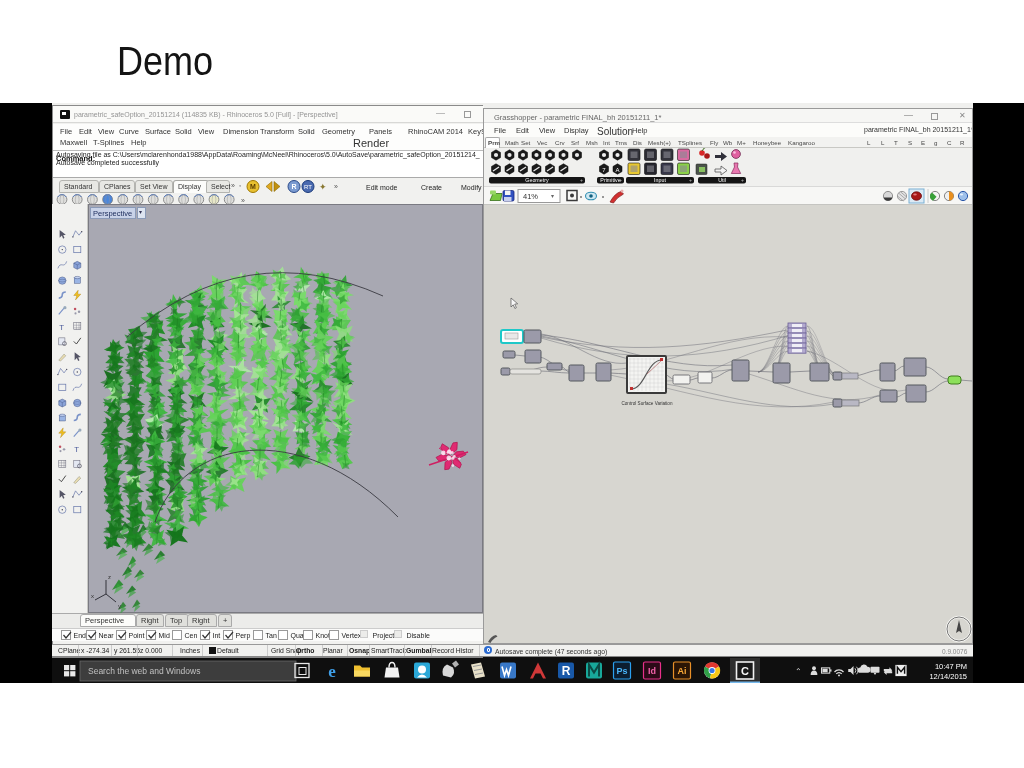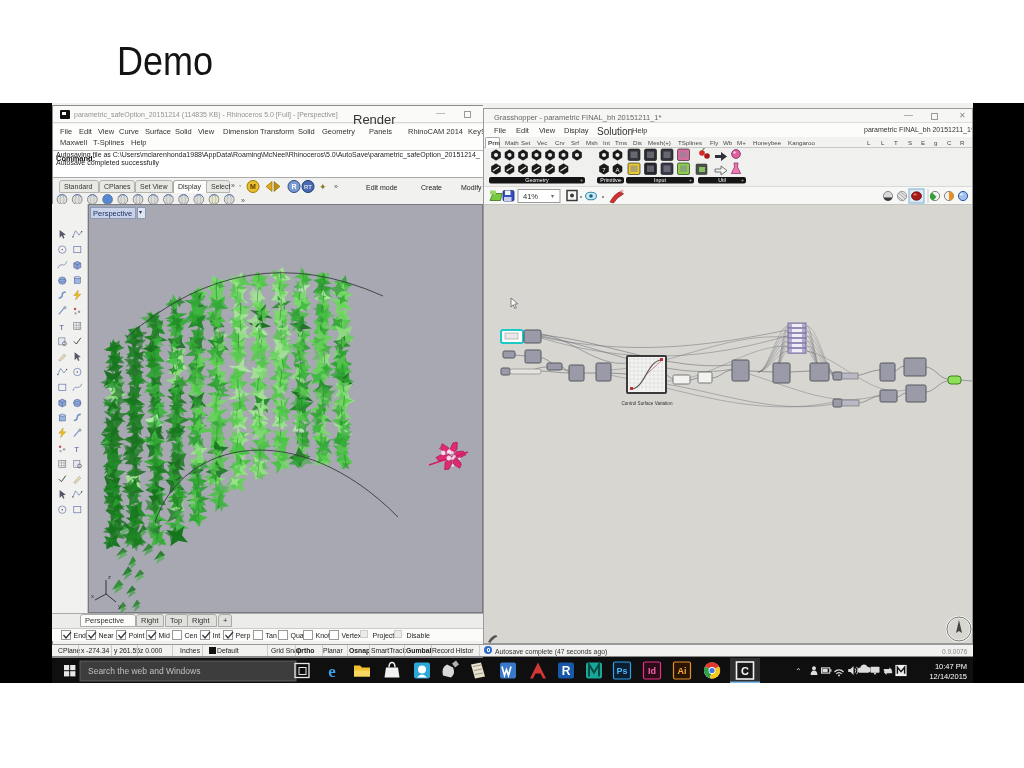--- a/index.html
+++ b/index.html
@@ -22,21 +22,21 @@
 <div class="t" style="left:26px;top:21px;font-size:7.5px;color:#333">Edit</div>
 <div class="t" style="left:45px;top:21px;font-size:7.5px;color:#333">View</div>
 <div class="t" style="left:66px;top:21px;font-size:7.5px;color:#333">Curve</div>
 <div class="t" style="left:92px;top:21px;font-size:7.5px;color:#333">Surface</div>
 <div class="t" style="left:122px;top:21px;font-size:7.5px;color:#333">Solid</div>
 <div class="t" style="left:145px;top:21px;font-size:7.5px;color:#333">View</div>
 <div class="t" style="left:170px;top:21px;font-size:7.5px;color:#333">Dimension</div>
 <div class="t" style="left:207px;top:21px;font-size:7.5px;color:#333">Transform</div>
 <div class="t" style="left:245px;top:21px;font-size:7.5px;color:#333">Solid</div>
 <div class="t" style="left:269px;top:21px;font-size:7.5px;color:#333">Geometry</div>
-<div class="t" style="left:300px;top:6px;font-size:13px;color:#333">Render</div>
+<div class="t" style="left:300px;top:31px;font-size:11px;color:#333">Render</div>
 <div class="t" style="left:316px;top:21px;font-size:7.5px;color:#333">Panels</div>
 <div class="t" style="left:355px;top:21px;font-size:7.5px;color:#333">RhinoCAM 2014</div>
 <div class="t" style="left:415px;top:21px;font-size:7.5px;color:#333">KeyS</div>
 <div class="t" style="left:7px;top:32px;font-size:7.5px;color:#333">Maxwell</div>
 <div class="t" style="left:40px;top:32px;font-size:7.5px;color:#333">T-Splines</div>
 <div class="t" style="left:78px;top:32px;font-size:7.5px;color:#333">Help</div>
 <div class="abs" style="left:0;top:44px;width:431px;height:28px;background:#fff;border-top:1px solid #bbb;border-bottom:1px solid #aaa"></div>
 <div class="t" style="left:3px;top:45px;font-size:7px;color:#222">Autosaving file as C:\Users\mclarenhonda1988\AppData\Roaming\McNeel\Rhinoceros\5.0\AutoSave\parametric_safeOption_20151214_</div>
 <div class="t" style="left:3px;top:53px;font-size:7px;color:#222">Autosave completed successfully</div>
 <div class="t" style="left:3px;top:48px;font-size:7.5px;color:#111;font-weight:bold">Command:</div>

